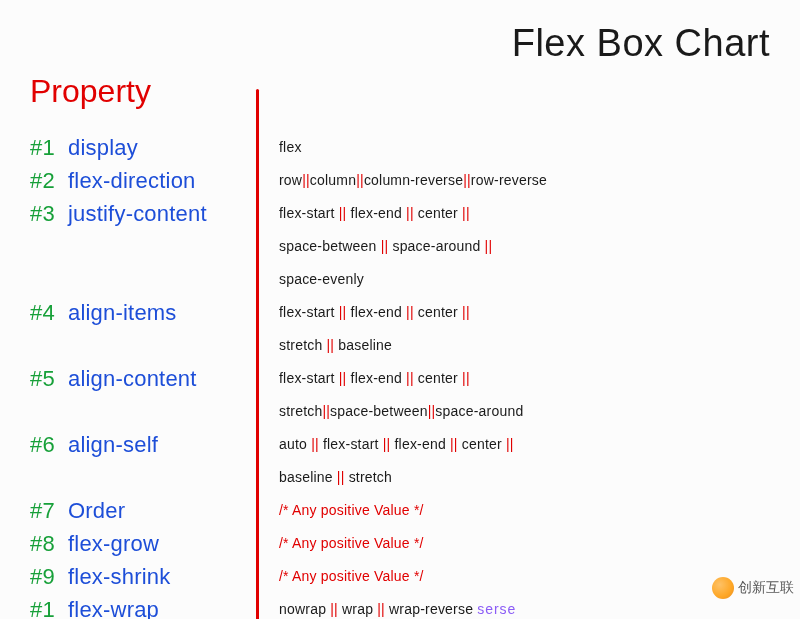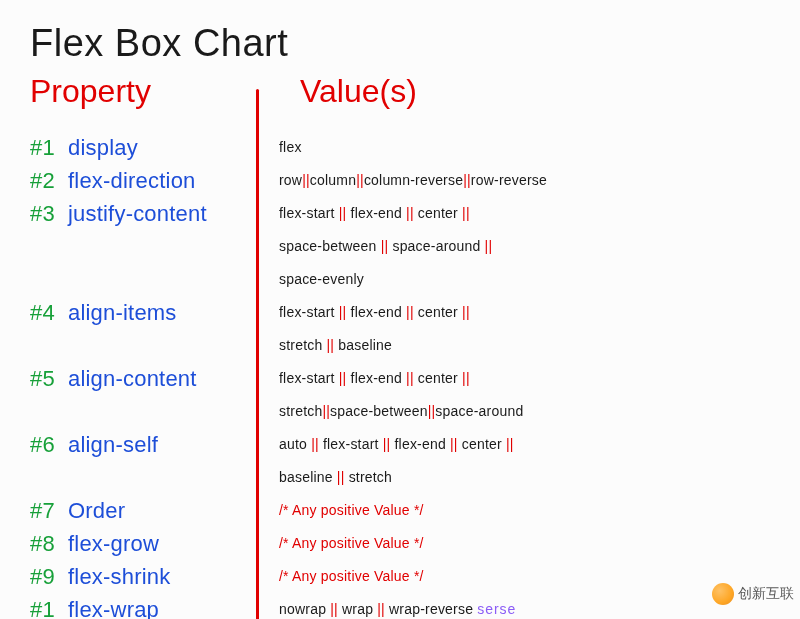--- a/index.html
+++ b/index.html
@@ -9,21 +9,21 @@
     background: #fcfcfc;
     font-family: -apple-system, "Segoe UI", Arial, sans-serif;
     color: #1a1a1a;
     overflow: hidden;
     position: relative;
   }
   .wrap {
     padding: 22px 30px 0 30px;
   }
   .title {
-    text-align: left;
+    text-align: right;
     font-size: 38px;
     font-weight: 500;
     letter-spacing: 0.5px;
     margin-bottom: 8px;
   }
   .headers {
     display: flex;
     font-size: 32px;
     font-weight: 500;
     margin-bottom: 21px;
@@ -86,21 +86,21 @@
   }
   .extra {
     color: #8b5cf6;
     letter-spacing: 1px;
     margin-left: 4px;
   }
   
   .wm {
     position: absolute;
     right: 6px;
-    bottom: 14px;
+    bottom: 20px;
     display: flex;
     align-items: center;
     gap: 4px;
     opacity: 0.85;
   }
   .wm .logo {
     width: 22px; height: 22px;
     border-radius: 50%;
     background: radial-gradient(circle at 35% 35%, #ffb84d, #ff9800 60%, #e07800);
   }
@@ -110,21 +110,20 @@
     font-weight: 500;
   }
 </style>
 </head>
 <body>
 
 <div class="wrap">
   <div class="title">Flex Box Chart</div>
   <div class="headers">
     <div class="hprop">Property</div>
-    <div class="hval">Value(s)</div>
   </div>
   <div class="table">
     <div class="propcol" id="propcol">
         <div class="row">
           <span class="num">#1</span>
           <span class="prop">display</span>
         </div>
         <div class="row">
           <span class="num">#2</span>
           <span class="prop">flex-direction</span>

